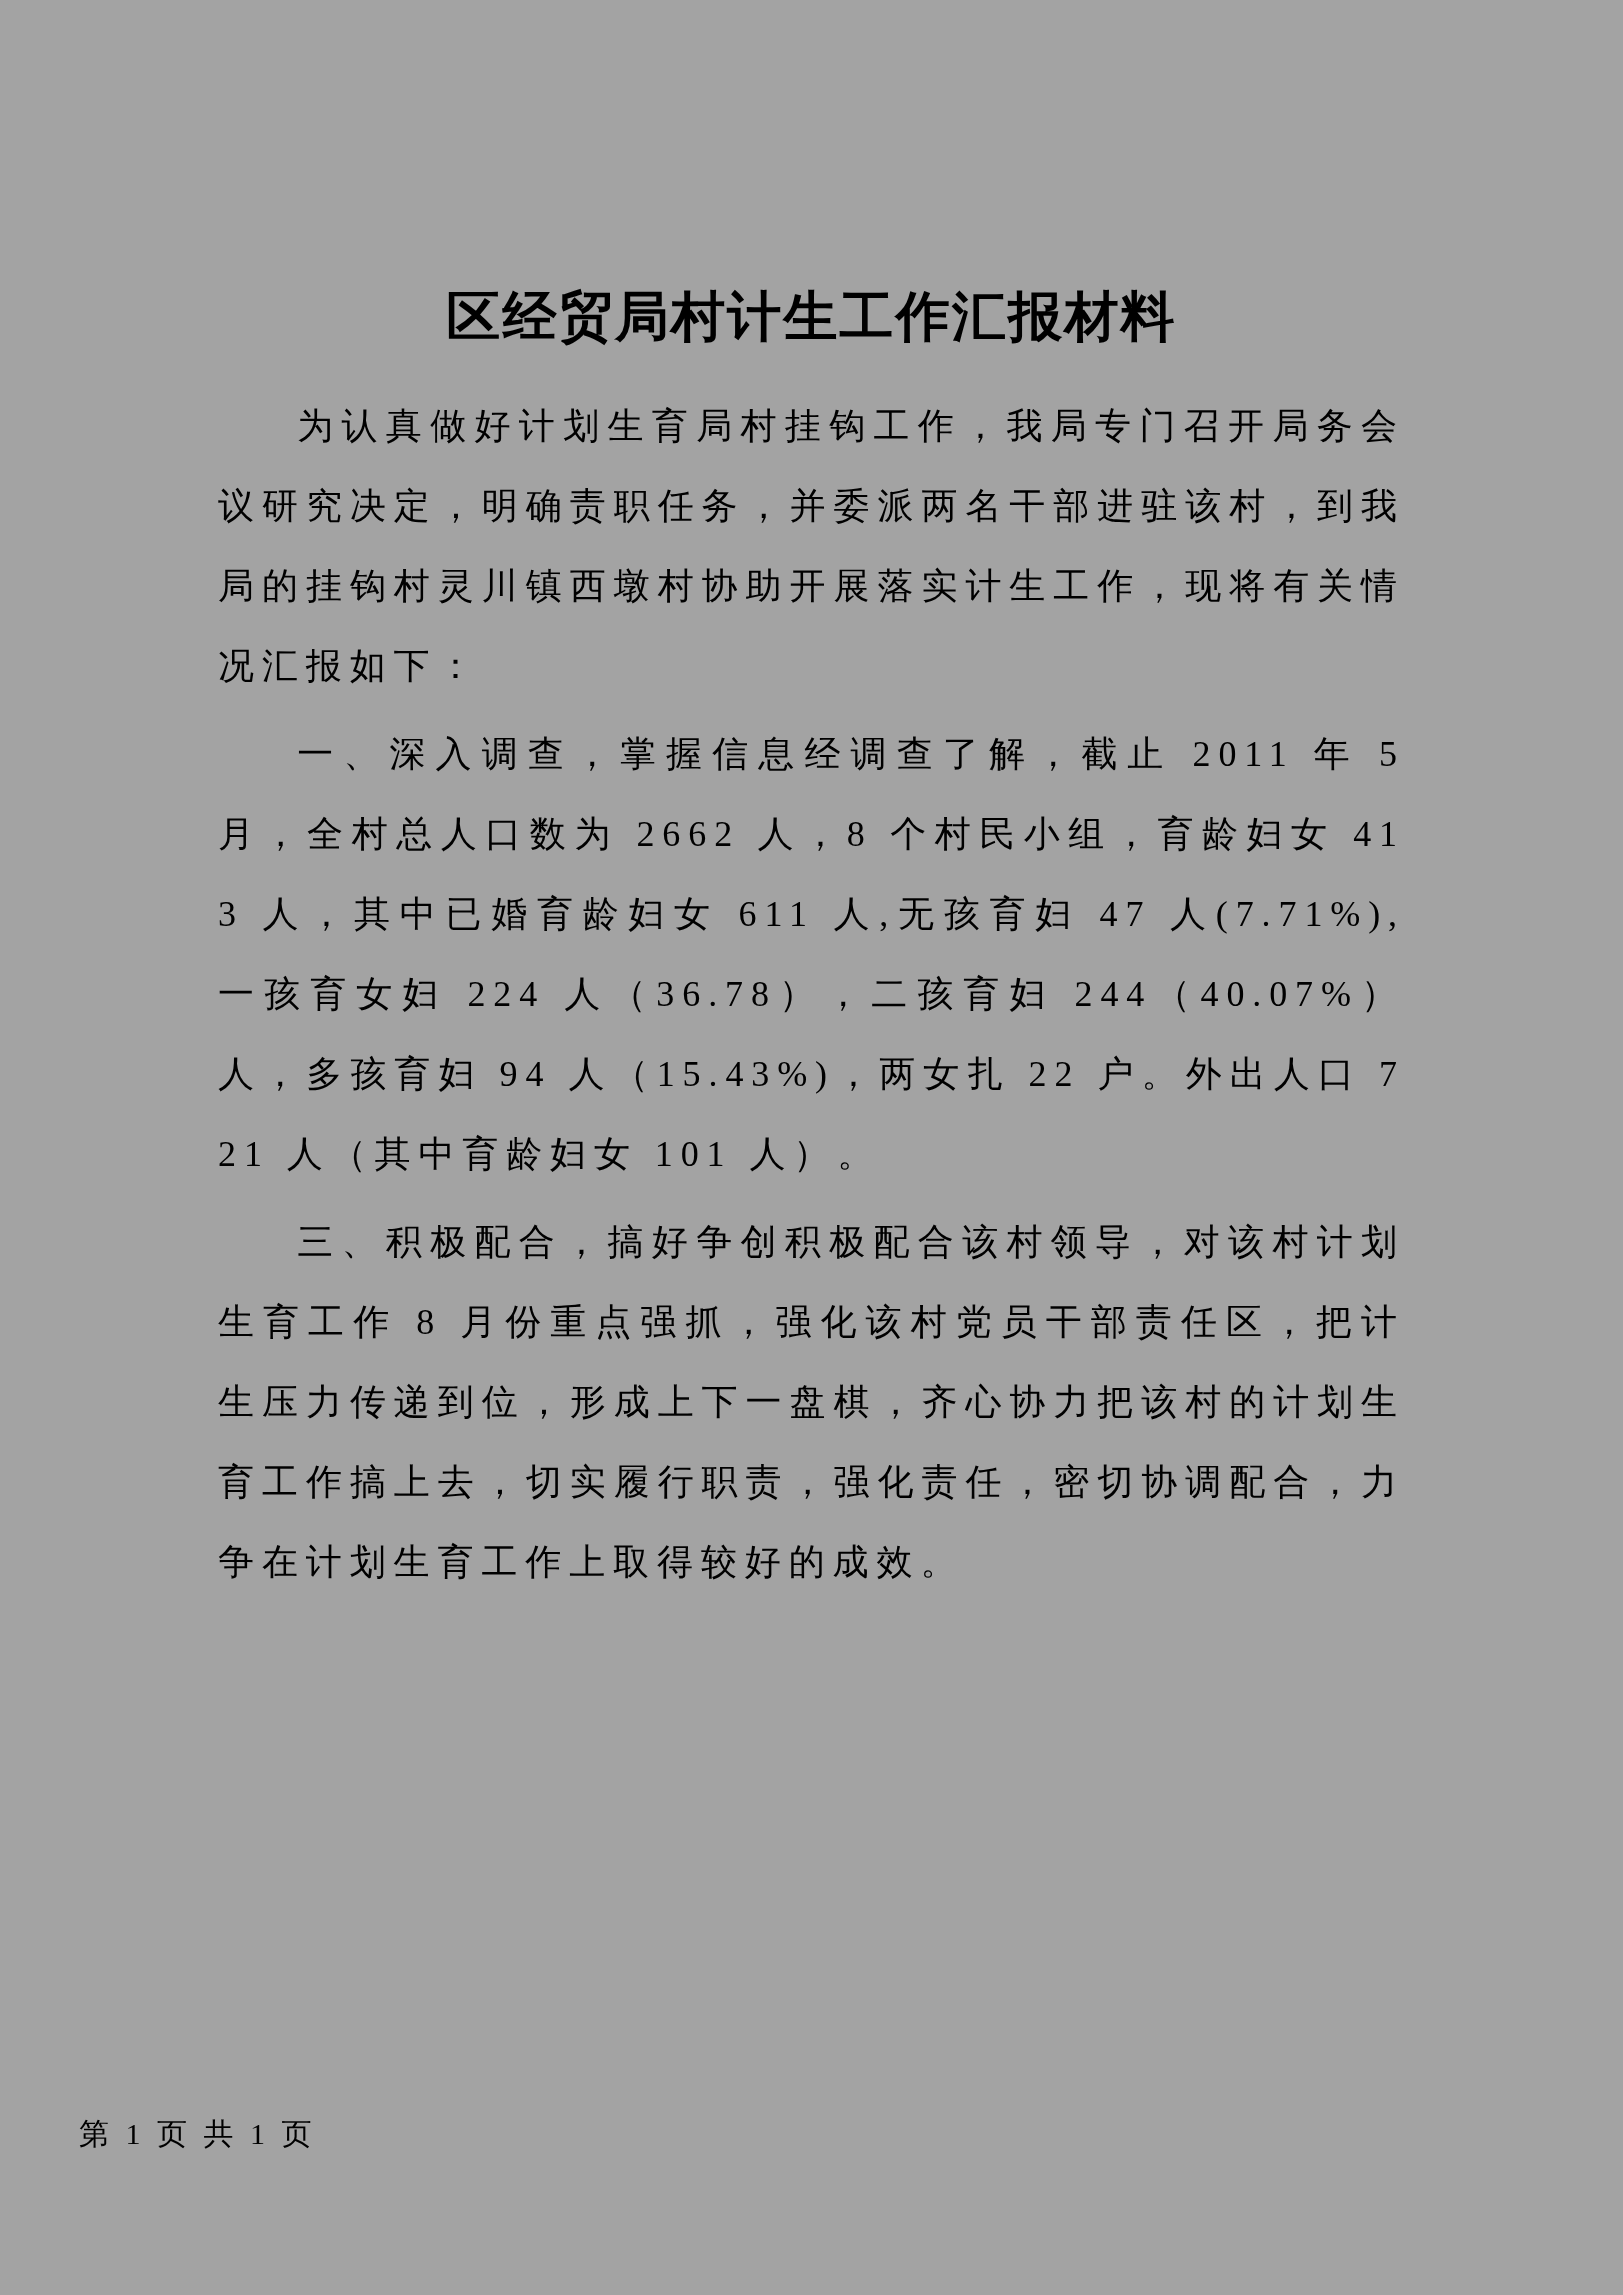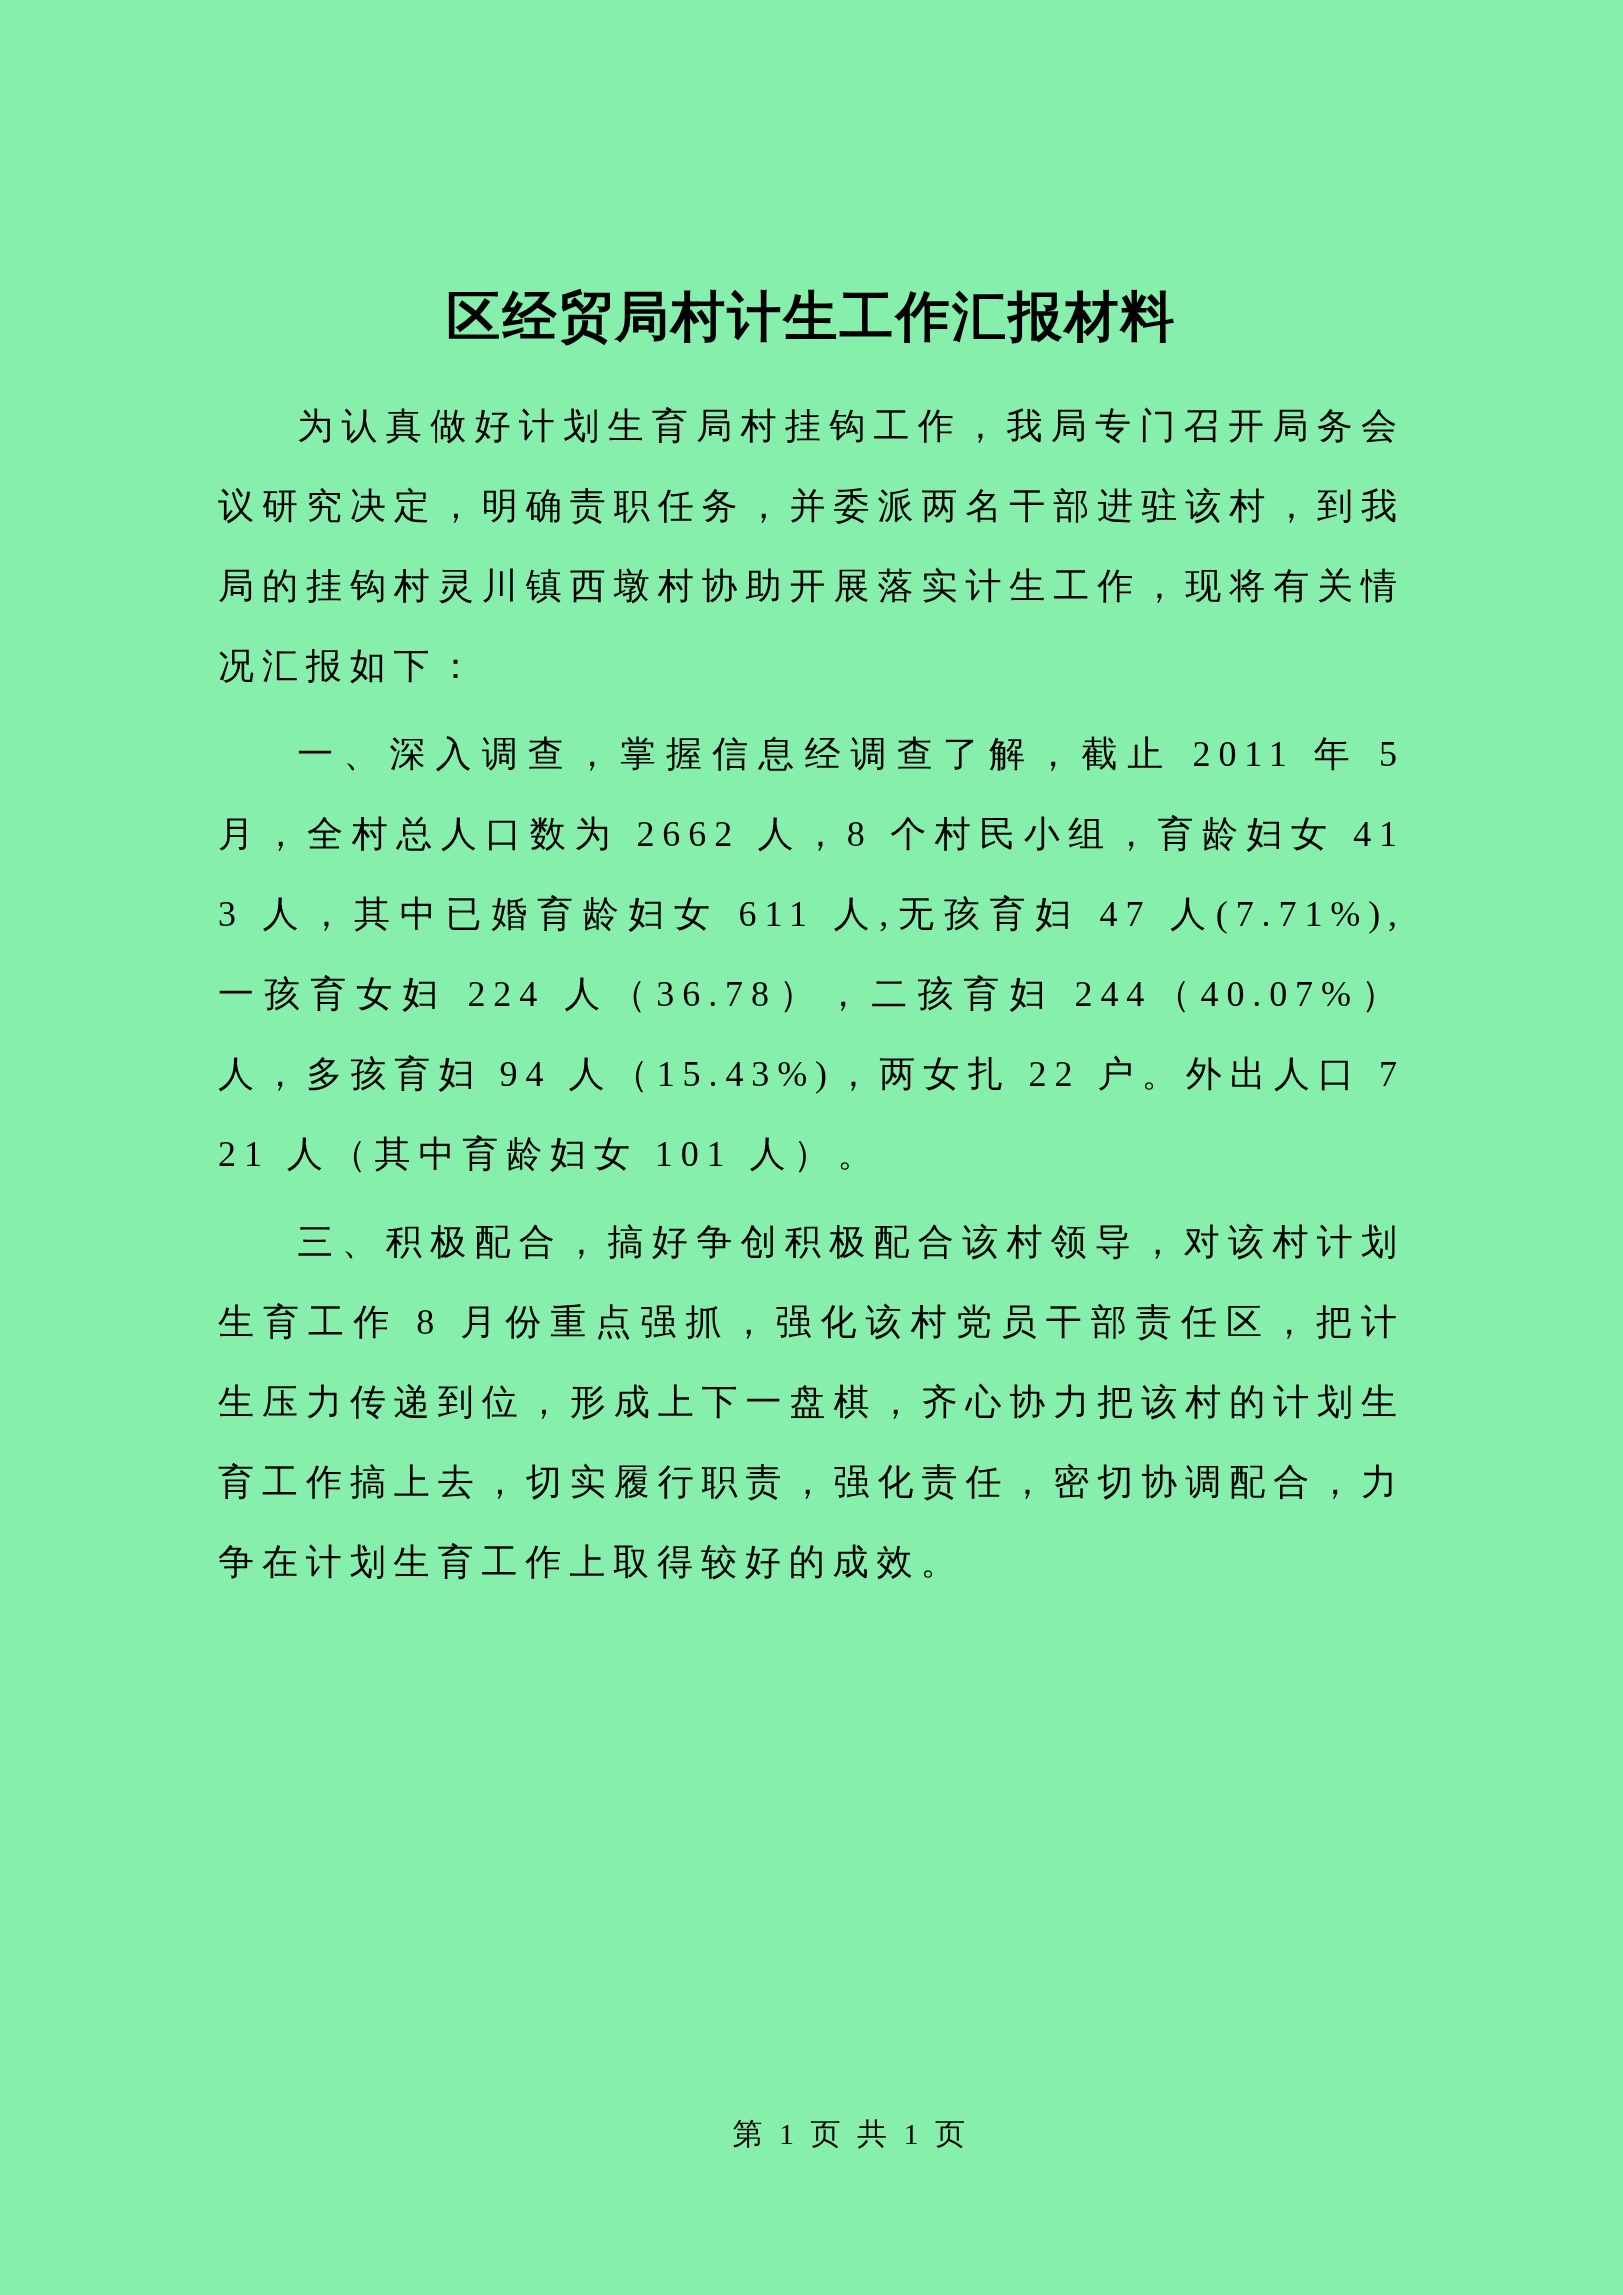--- a/index.html
+++ b/index.html
@@ -5,21 +5,21 @@
   html, body {
     margin: 0;
     padding: 0;
     background: #ffffff;
   }
   .page {
     position: relative;
     box-sizing: border-box;
     width: 1623px;
     height: 2295px;
-    background: #86efac;
+    background: #a3a3a3;
     color: #000000;
     font-family: "Liberation Serif", "DejaVu Serif", serif;
     padding: 275px 210px 0 210px;
     overflow: hidden;
   }
   .doc-title {
     margin: 0 0 27px 0;
     font-size: 54px;
     line-height: 84px;
     font-weight: bold;
@@ -34,21 +34,20 @@
     letter-spacing: 7.9px;
     text-align: justify;
     text-indent: 2.2em;
     word-break: break-all;
   }
   .doc-footer {
     position: absolute;
     top: 2115px;
     left: 79px;
     right: 0;
-    text-align: center;
     font-size: 30px;
     line-height: 37px;
     letter-spacing: 4.5px;
   }
 </style>
 </head>
 <body>
 
 <div class="page">
   <h1 class="doc-title">区经贸局村计生工作汇报材料</h1>

